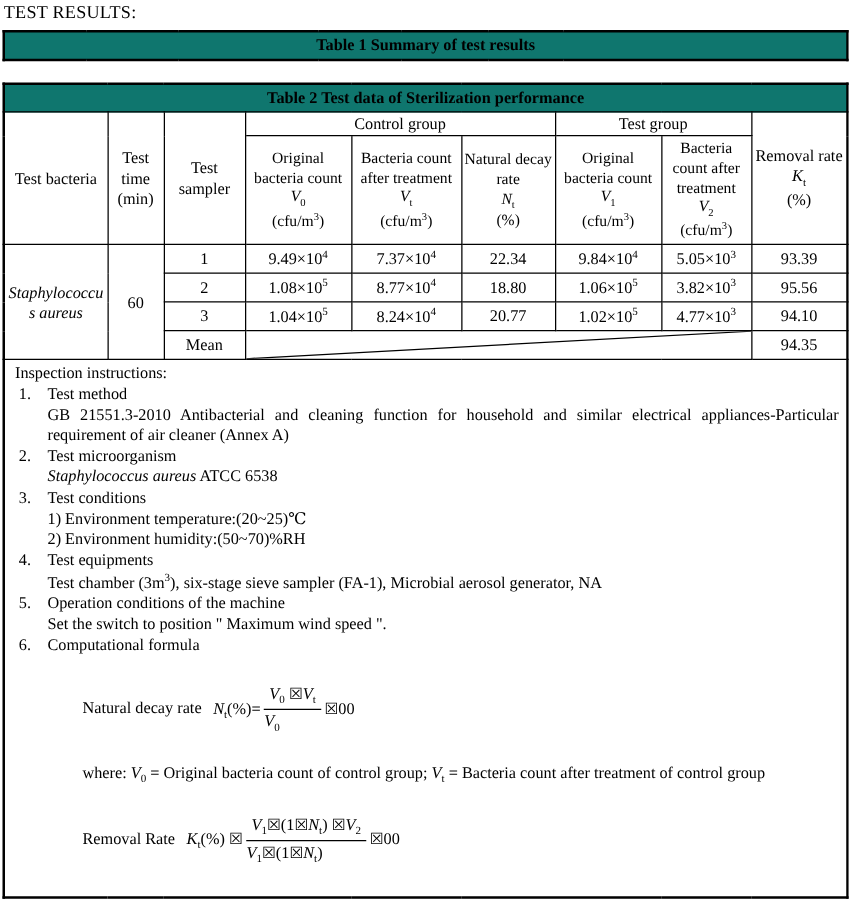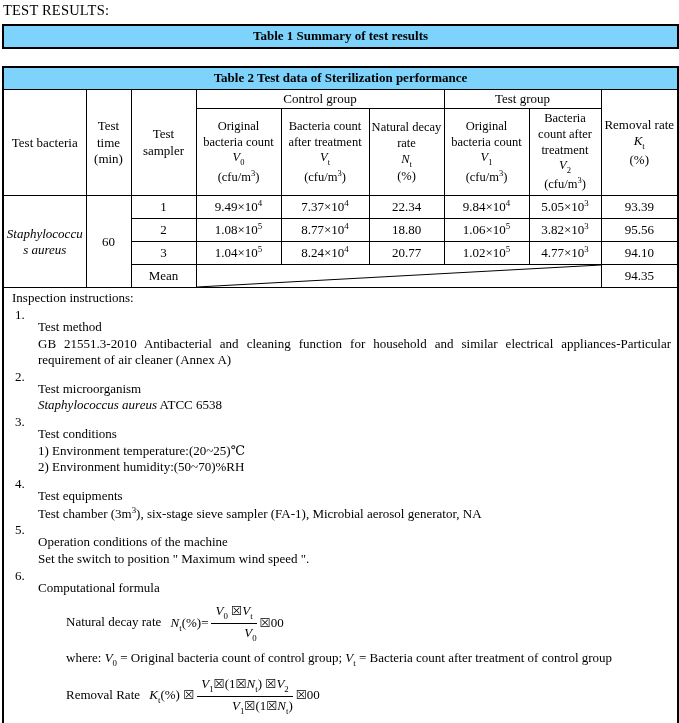--- a/index.html
+++ b/index.html
@@ -8,44 +8,44 @@
     font-family:"Liberation Serif","DejaVu Serif",serif;
     color:#000; font-size:13px;
   }
   .page { padding:2px 2px 0 2px; }
   .doc-heading {
     font-size:14.5px; font-weight:normal; letter-spacing:.2px;
     margin:0 0 5px 1px;
   }
   table { border-collapse:collapse; table-layout:fixed; width:675px; border:2px solid #000; }
   td { border:1px solid #000; text-align:center; vertical-align:middle; padding:1px 2px; line-height:1.25; }
-  .ttl td { background:#7dd3fc; font-weight:bold; height:19px; }
+  .ttl td { background:#0f766e; font-weight:bold; height:19px; }
   .t1 { margin-bottom:17px; }
   .t1 .hdr td { font-weight:bold; height:40px; }
   .t1 .dat td { height:40px; }
   .it { font-style:italic; }
   .t2 .gh td { height:16px;margin-top:12px; }
   .t2 .sub td { height:84px; font-size:12.5px; }
   .lbl,.sym,.unit { display:block; }
   .t2 .r td { height:20px; }
   .bact { font-style:italic; word-break:break-all; }
   .diag { position:relative; padding:0; }
   .diag svg { position:absolute; left:0; top:0; width:100%; height:100%; display:block; }
   
   .ins { text-align:left; vertical-align:top; height:350px; padding:2px 4px 2px 4px; line-height:1.28; }
   .ins-title { padding-left:4px; }
   .item { display:flex; }
   .inum { flex:0 0 30px; padding-left:7px; box-sizing:border-box; }
-  .ibody { flex:1; padding-right:2px;margin-top:12px; }
+  .ibody { flex:1; padding-right:2px; }
   .just { text-align:justify; }
   .x { font-family:"DejaVu Sans",sans-serif; font-size:.95em; }
   sub,sup { font-size:.68em; }
   
   .formula { margin:7px 0 6px 58px; }
-  .frac { display:inline-block; text-align:right; vertical-align:middle; margin:0 3px; }
+  .frac { display:inline-block; text-align:left; vertical-align:middle; margin:16px 3px; }
   .fn { display:block; border-bottom:1px solid #000; padding:0 4px 1px 4px; }
   .fd { display:block; padding-top:1px; }
   .mpart { margin-left:6px; }
   .where { margin:4px 0 6px 58px; }
 </style>
 </head>
 <body>
 
 <div class="page">
 

